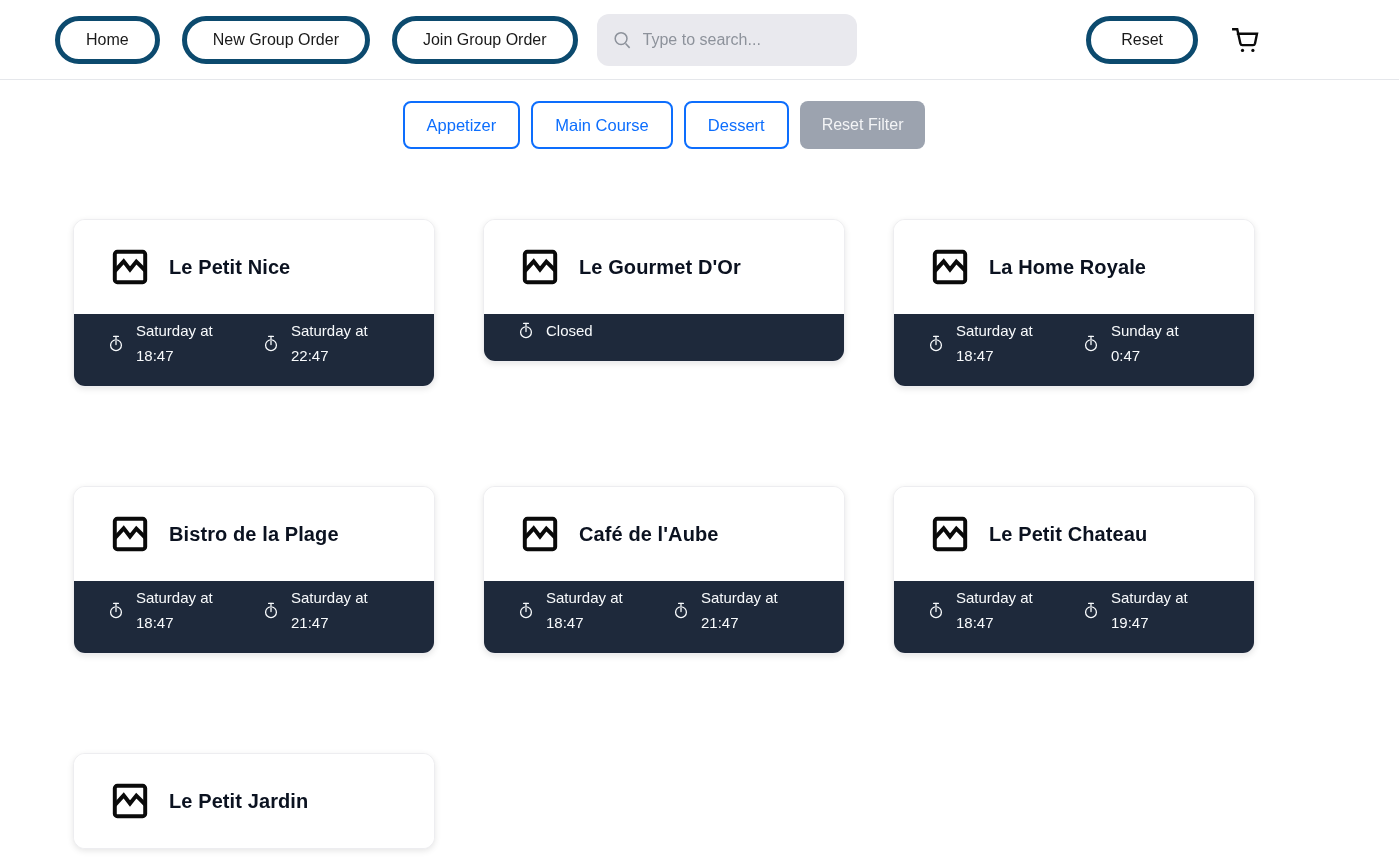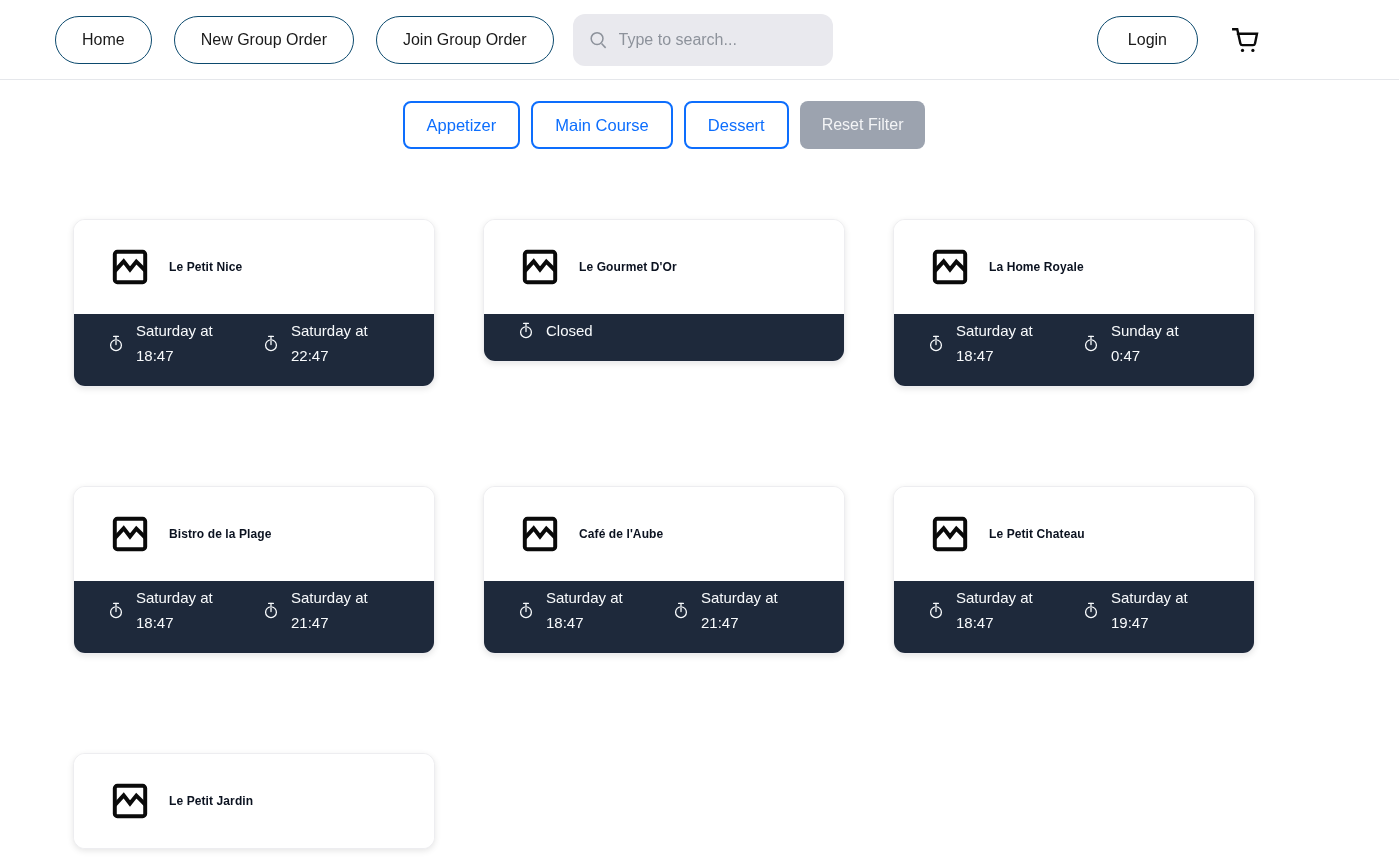--- a/index.html
+++ b/index.html
@@ -15,21 +15,21 @@
     height: 80px;
     display: flex;
     align-items: center;
     padding: 0 137px 0 55px;
     border-bottom: 1px solid #e5e7eb;
     background: #ffffff;
   }
   .pill-btn {
     height: 48px;
     padding: 0 26px;
-    border: 1px solid #0c4a6e;
+    border: 5px solid #0c4a6e;
     border-radius: 999px;
     background: #ffffff;
     font-family: inherit;
     font-size: 16px;
     color: #1a1a1a;
     cursor: pointer;
     white-space: nowrap;
   }
   .pill-btn + .pill-btn { margin-left: 22px; }
 
@@ -129,21 +129,21 @@
   }
   .card-top {
     display: flex;
     align-items: center;
     gap: 20px;
     padding: 28px 26px 28px 37px;
     background: #ffffff;
   }
   .img-icon { width: 38px; height: 38px; flex: 0 0 38px; display: block; }
   .card-title {
-    font-size: 12px;
+    font-size: 20px;
     font-weight: 700;
     color: #0b1220;
     letter-spacing: 0.1px;
   }
   .card-footer {
     background: var(--footer-bg, #1e293b);
     display: flex;
     padding: 4px 16px 18px 34px;
   }
   .time-entry {
@@ -170,21 +170,21 @@
   <button class="pill-btn">Join Group Order</button>
 
   <div class="search-wrap">
     <svg class="search-icon" viewBox="0 0 20 20" fill="none" stroke="#8d929b" stroke-width="1.6">
       <circle cx="8.5" cy="8.5" r="6.2"></circle>
       <line x1="13.2" y1="13.6" x2="17.5" y2="18.3"></line>
     </svg>
     <input type="text" placeholder="Type to search..." style="">
   </div>
 
-  <button class="pill-btn login-btn">Login</button>
+  <button class="pill-btn login-btn">Reset</button>
 
   <button class="cart-btn">
     <svg width="30" height="30" viewBox="0 0 24 24" fill="none" stroke="#0a0a0a" stroke-width="1.9" stroke-linecap="square" stroke-linejoin="miter">
       <path d="M2.6 3.4h3.2l2.5 11.4a1.7 1.7 0 0 0 1.7 1.3h8.3a1.7 1.7 0 0 0 1.7-1.3L21.6 7H6.4"></path>
       <circle cx="10" cy="20.3" r="1.3" fill="#0a0a0a" stroke="none"></circle>
       <circle cx="18.3" cy="20.3" r="1.3" fill="#0a0a0a" stroke="none"></circle>
     </svg>
   </button>
 </header>
 

